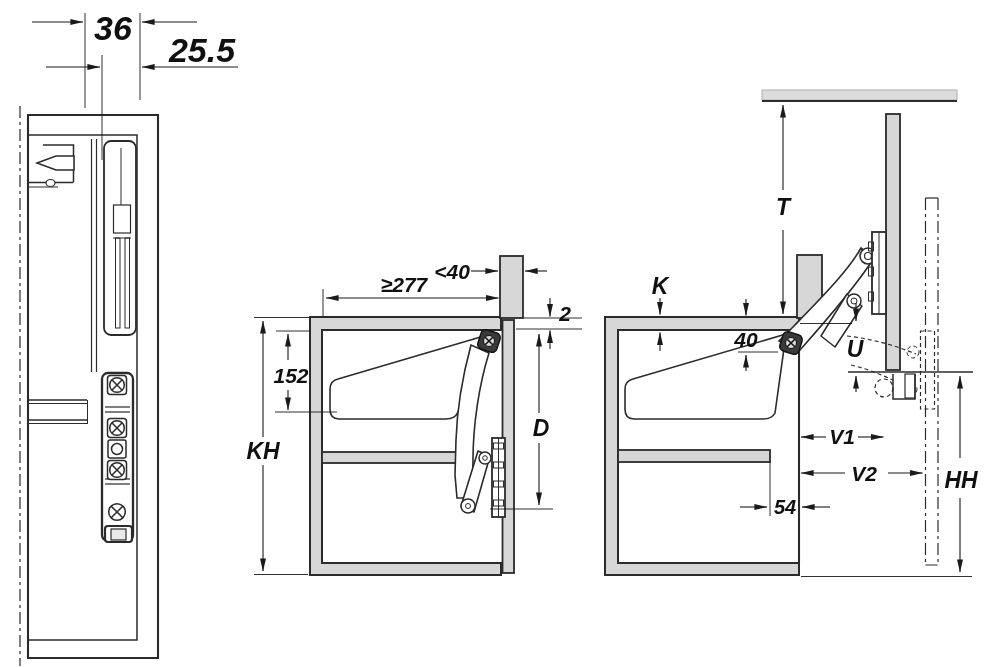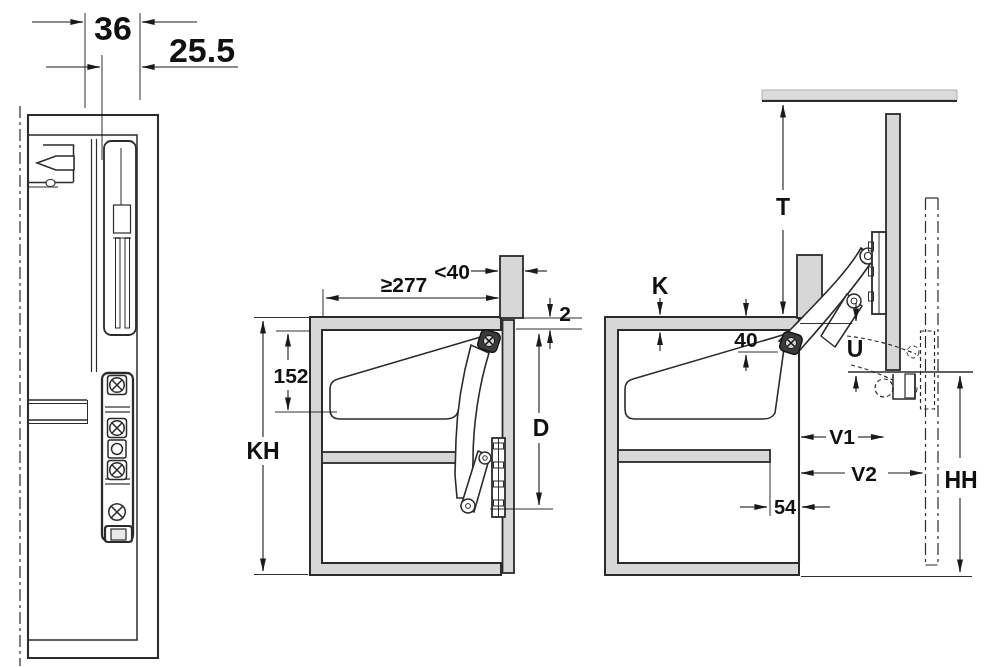--- a/index.html
+++ b/index.html
@@ -1,16 +1,16 @@
 <!DOCTYPE html>
 <html><head>
 <meta charset="utf-8">
 <style>
   html,body{margin:0;padding:0;background:#ffffff;}
-  .canvas{width:1000px;height:667px;background:#ffffff;position:relative;overflow:hidden;}
+  .canvas{width:1000px;height:667px;background:#ffffff;position:relative;overflow:hidden;font-style:italic;}
   svg{display:block;}
   .s1{stroke:#2b2b2b;stroke-width:1;fill:none;}
   .s12{stroke:#2b2b2b;stroke-width:1.2;fill:none;}
   .s15{stroke:#2b2b2b;stroke-width:1.5;fill:none;}
   .s18{stroke:#2b2b2b;stroke-width:1.8;fill:none;}
   .s2{stroke:#2b2b2b;stroke-width:2.1;fill:none;}
   .panel{fill:#d7d7d7;stroke:#2b2b2b;stroke-width:1.8;}
   .panel2{fill:#d7d7d7;stroke:#2b2b2b;stroke-width:2;}
   .wh{fill:#ffffff;stroke:#2b2b2b;}
   .dim{stroke:#1a1a1a;stroke-width:1.1;fill:none;}

